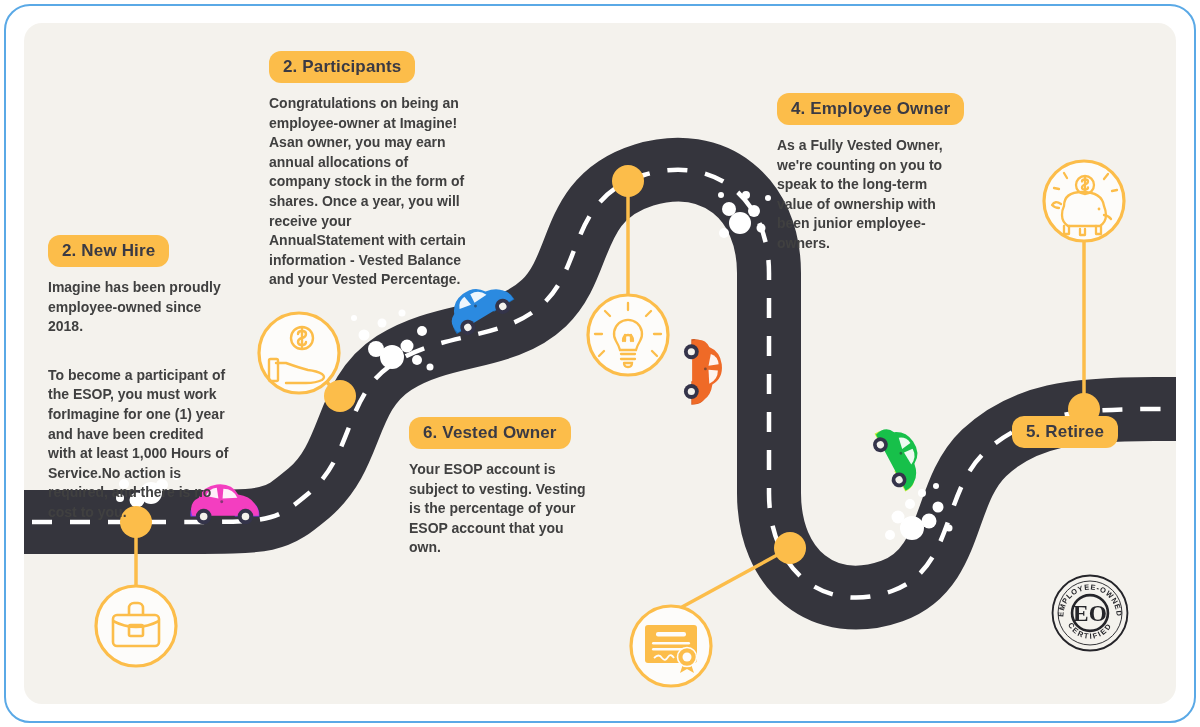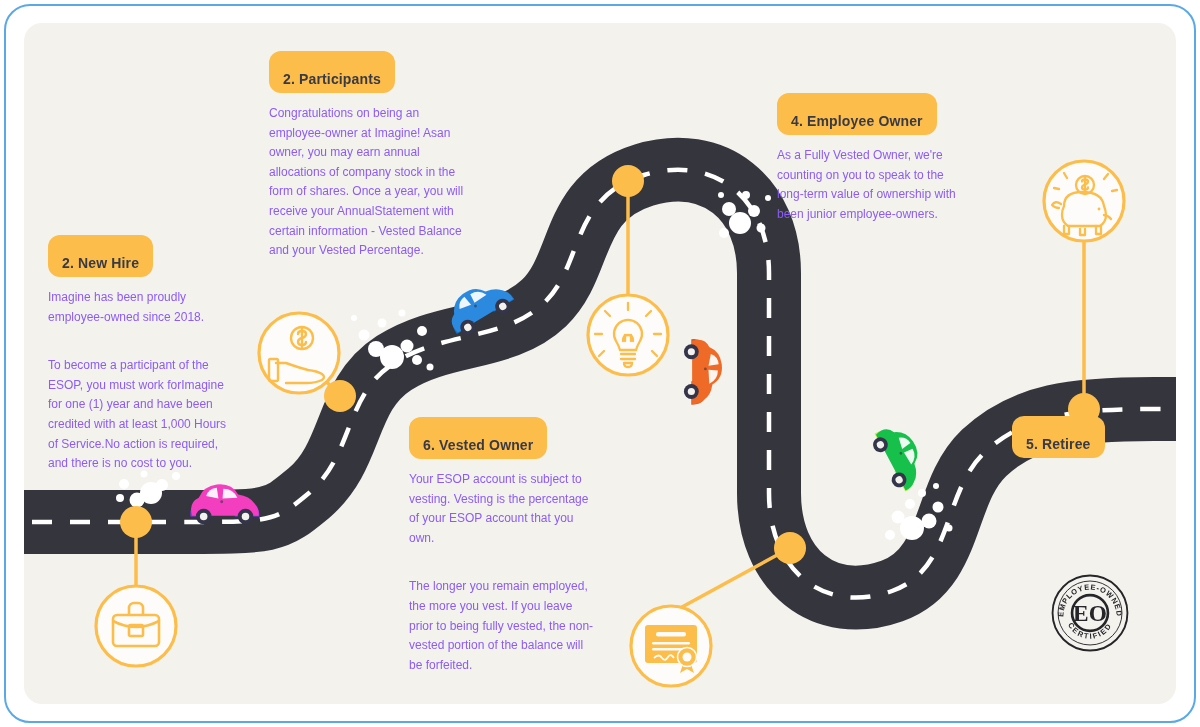--- a/index.html
+++ b/index.html
@@ -41,32 +41,33 @@
 
   
   .step {
     position: absolute;
     z-index: 12;
   }
   .pill {
     display: inline-block;
     background: #fcbd4a;
     color: #3a3a44;
-    font-size: 14px;
+    font-size: 17px;
     font-weight: bold;
     letter-spacing: .15px;
-    padding: 20px 14px 6px 14px;
+    padding: 6px 14px 6px 14px;
     border-radius: 12px;
     white-space: nowrap;
   }
   .body-para {
-    color: #8b5cf6;
-    font-size: 12px;
+    color: #404040;
+    font-size: 14px;
     line-height: 19.6px;
     margin-top: 11px;
+    font-weight: bold;
   }
   .body-para + .body-para { margin-top: 29px; }
 
   #step1 { left: 24px;  top: 212px; width: 182px; }
   #step2 { left: 245px; top: 28px;  width: 197px; }
   #step3 { left: 385px; top: 394px; width: 185px; }
   #step4 { left: 753px; top: 70px;  width: 185px; }
   #step5 { left: 988px; top: 393px; width: 170px; }
 
   
@@ -290,21 +291,20 @@
     </div>
 
     <div class="step" id="step2">
       <span class="pill">2. Participants</span>
       <p class="body-para">Congratulations on being an employee-owner at Imagine! Asan owner, you may earn annual allocations of company stock in the form of shares. Once a year, you will receive your AnnualStatement with certain information - Vested Balance and your Vested Percentage.</p>
     </div>
 
     <div class="step" id="step3">
       <span class="pill">6. Vested Owner</span>
       <p class="body-para">Your ESOP account is subject to vesting. Vesting is the percentage of your ESOP account that you own.</p>
-      <p class="body-para">The longer you remain employed, the more you vest. If you leave prior to being fully vested, the non-vested portion of the balance will be forfeited.</p>
     </div>
 
     <div class="step" id="step4">
       <span class="pill">4. Employee Owner</span>
       <p class="body-para">As a Fully Vested Owner, we're counting on you to speak to the long-term value of ownership with been junior employee-owners.</p>
     </div>
 
     <div class="step" id="step5">
       <span class="pill">5. Retiree</span>
     </div>

